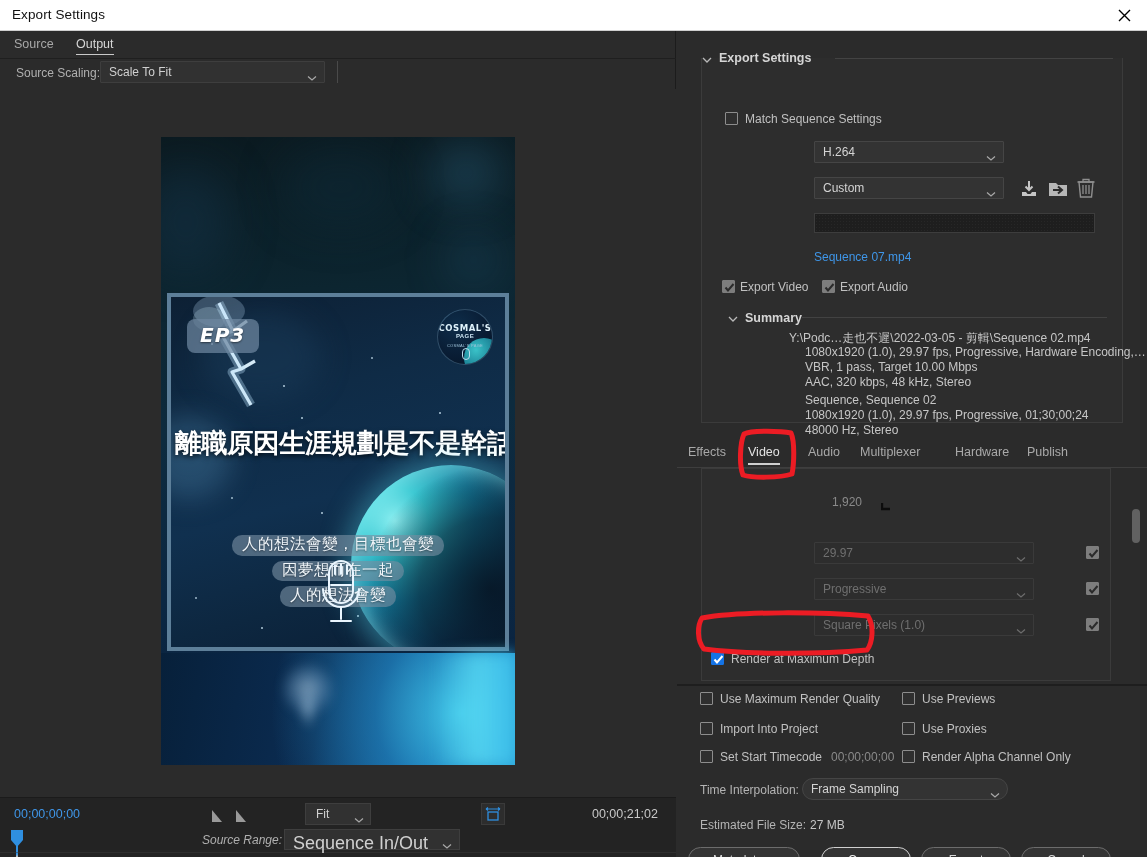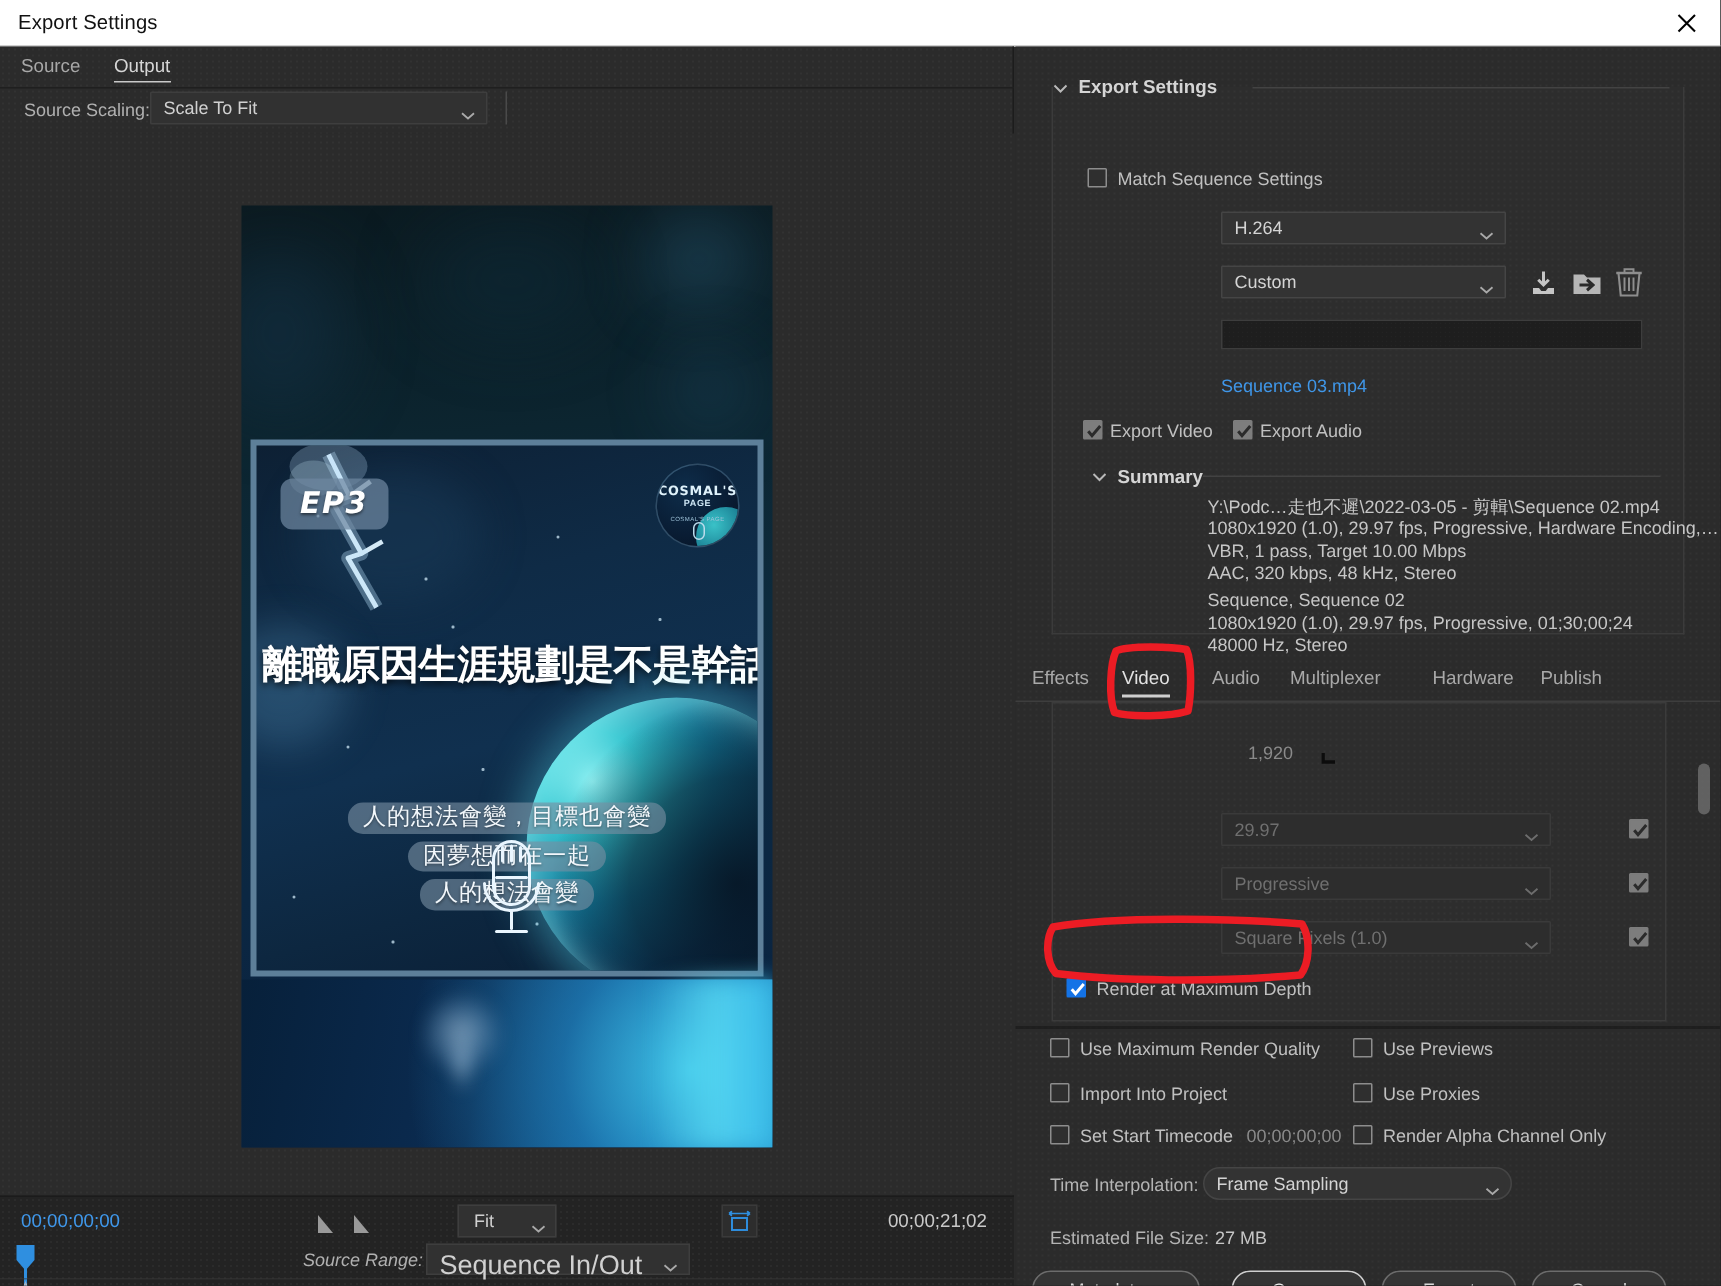--- a/index.html
+++ b/index.html
@@ -524,21 +524,21 @@
         <path d="M6 7 v9 M9 7 v9 M12 7 v9" stroke="#8e8e8e" stroke-width="1.3"></path>
         <path d="M0.5 4 h17" stroke="#8e8e8e" stroke-width="1.6"></path>
         <path d="M6 4 V1.5 h6 V4" fill="none" stroke="#8e8e8e" stroke-width="1.3"></path>
       </svg>
     </div>
 
     <div class="input-field" style="left:137px; top:182px; width:281px;">
       <span class="val-txt" style="left:6px;top:2px;"></span>
     </div>
 
-    <div class="link-txt" style="left:137px; top:219px;">Sequence 03.mp4</div>
+    <div class="link-txt" style="left:137px; top:219px;">Sequence 07.mp4</div>
 
     <div class="cbox checked-gray" style="left:45px; top:249px;">
       <svg width="11" height="11" viewBox="0 0 11 11">
           <path d="M1.5 5.5 L4 8.5 L9.5 2" stroke="#2b2b2b" stroke-width="2" fill="none"></path>
         </svg>
     </div>
     <div class="cb-label" style="left:63px; top:249px;">Export Video</div>
     <div class="cbox checked-gray" style="left:145px; top:249px;">
       <svg width="11" height="11" viewBox="0 0 11 11">
           <path d="M1.5 5.5 L4 8.5 L9.5 2" stroke="#2b2b2b" stroke-width="2" fill="none"></path>
@@ -547,21 +547,21 @@
     <div class="cb-label" style="left:163px; top:249px;">Export Audio</div>
 
     <div class="disclosure" style="left:50px; top:280px;">
       <svg width="12" height="12" viewBox="0 0 12 12">
           <path d="M2 4 L6 8 L10 4" stroke="#b9b9b9" stroke-width="1.3" fill="none"></path>
         </svg>
     </div>
     <div class="sect-header" style="left:68px; top:280px;">Summary</div>
     <div class="hline" style="left:125px; top:286px; width:305px;"></div>
 
-    <div class="val-txt" style="left:128px; top:299px;">Y:\Podc…走也不遲\2022-03-05 - 剪輯\Sequence 02.mp4</div>
+    <div class="val-txt" style="left:112px; top:299px;">Y:\Podc…走也不遲\2022-03-05 - 剪輯\Sequence 02.mp4</div>
     <div class="val-txt" style="left:128px; top:314px;">1080x1920 (1.0), 29.97 fps, Progressive, Hardware Encoding,…</div>
     <div class="val-txt" style="left:128px; top:329px;">VBR, 1 pass, Target 10.00 Mbps</div>
     <div class="val-txt" style="left:128px; top:344px;">AAC, 320 kbps, 48 kHz, Stereo</div>
 
     <div class="val-txt" style="left:128px; top:362px;">Sequence, Sequence 02</div>
     <div class="val-txt" style="left:128px; top:377px;">1080x1920 (1.0), 29.97 fps, Progressive, 01;30;00;24</div>
     <div class="val-txt" style="left:128px; top:392px;">48000 Hz, Stereo</div>
 
     <div class="tabrow2">
       <div class="tb" style="left:11px;">Effects</div>

